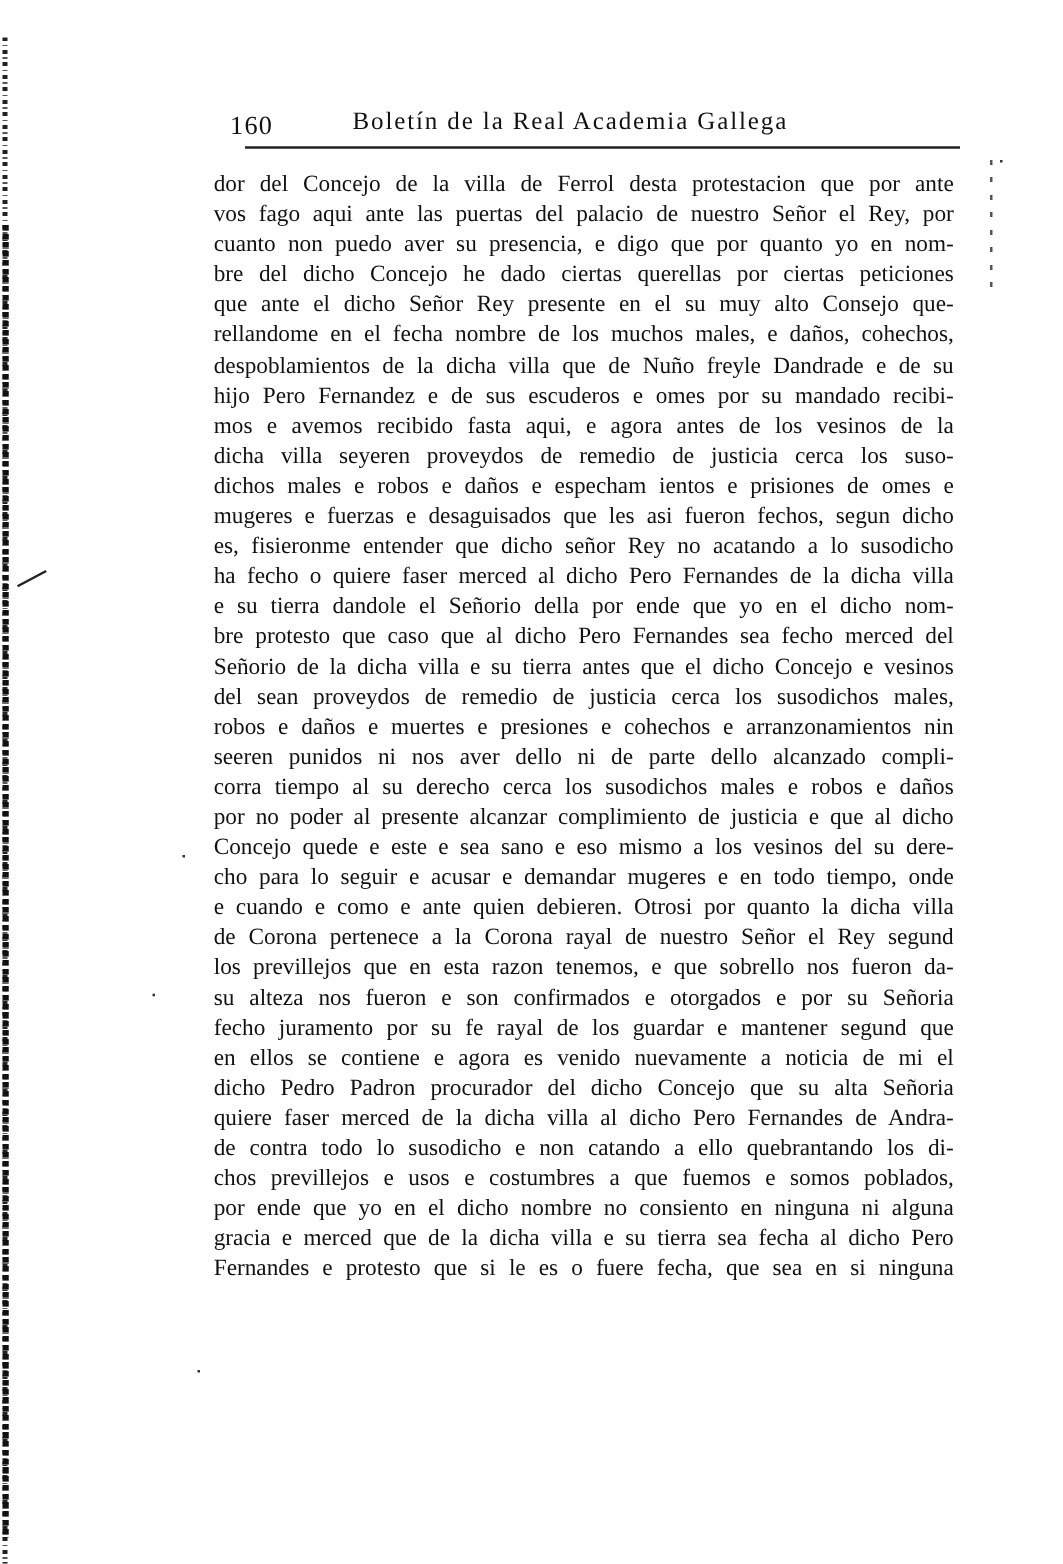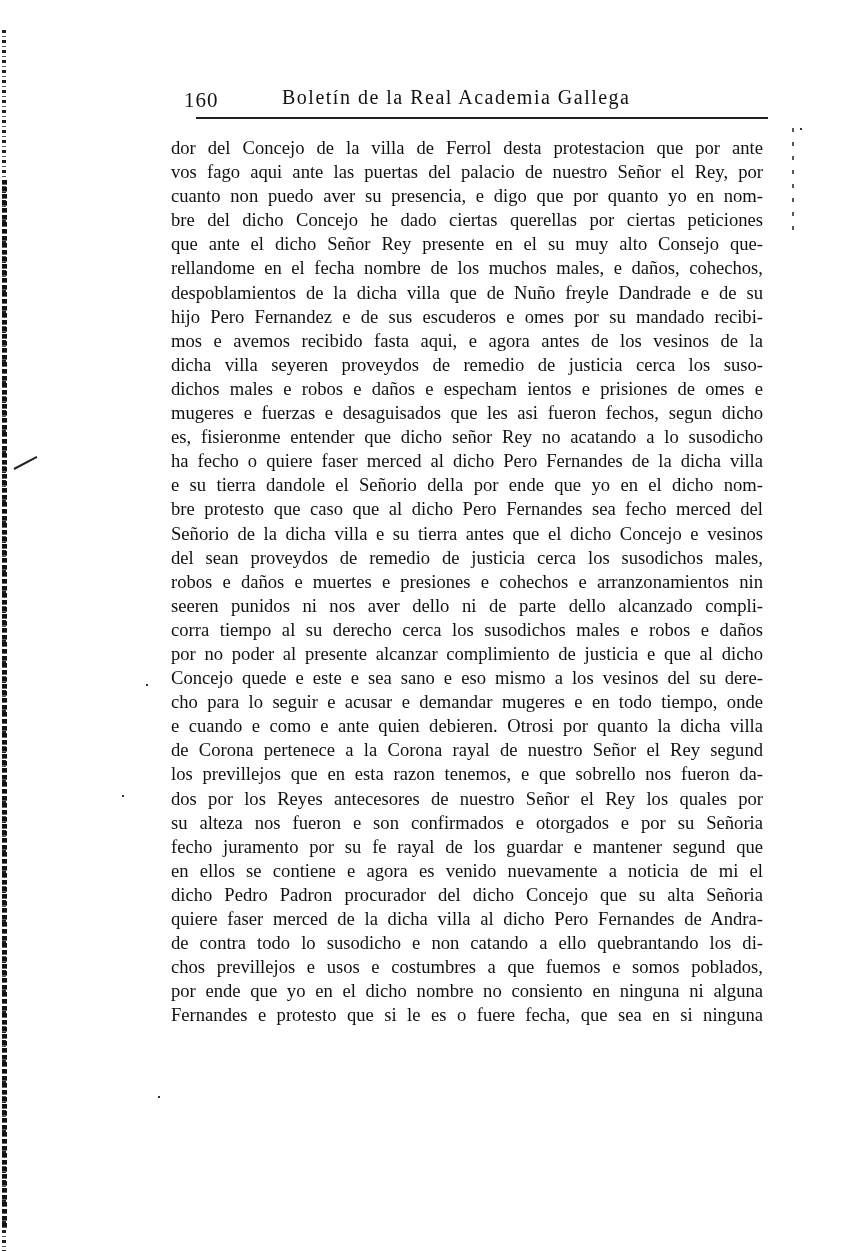--- a/index.html
+++ b/index.html
@@ -84,23 +84,23 @@
   <span class="line">del sean proveydos de remedio de justicia cerca los susodichos males,</span>
   <span class="line">robos e daños e muertes e presiones e cohechos e arranzonamientos nin</span>
   <span class="line">seeren punidos ni nos aver dello ni de parte dello alcanzado compli-</span>
   <span class="line">corra tiempo al su derecho cerca los susodichos males e robos e daños</span>
   <span class="line">por no poder al presente alcanzar complimiento de justicia e que al dicho</span>
   <span class="line">Concejo quede e este e sea sano e eso mismo a los vesinos del su dere-</span>
   <span class="line">cho para lo seguir e acusar e demandar mugeres e en todo tiempo, onde</span>
   <span class="line">e cuando e como e ante quien debieren. Otrosi por quanto la dicha villa</span>
   <span class="line">de Corona pertenece a la Corona rayal de nuestro Señor el Rey segund</span>
   <span class="line">los previllejos que en esta razon tenemos, e que sobrello nos fueron da-</span>
-  <span class="line">dos por los Reyes antecesores de nuestro Señor el Rey los quales por</span>
   <span class="line">su alteza nos fueron e son confirmados e otorgados e por su Señoria</span>
   <span class="line">fecho juramento por su fe rayal de los guardar e mantener segund que</span>
   <span class="line">en ellos se contiene e agora es venido nuevamente a noticia de mi el</span>
   <span class="line">dicho Pedro Padron procurador del dicho Concejo que su alta Señoria</span>
   <span class="line">quiere faser merced de la dicha villa al dicho Pero Fernandes de Andra-</span>
   <span class="line">de contra todo lo susodicho e non catando a ello quebrantando los di-</span>
   <span class="line">chos previllejos e usos e costumbres a que fuemos e somos poblados,</span>
   <span class="line">por ende que yo en el dicho nombre no consiento en ninguna ni alguna</span>
+  <span class="line">gracia e merced que de la dicha villa e su tierra sea fecha al dicho Pero</span>
   <span class="line last">Fernandes e protesto que si le es o fuere fecha, que sea en si ninguna</span>
 </div>
 
 </body></html>

